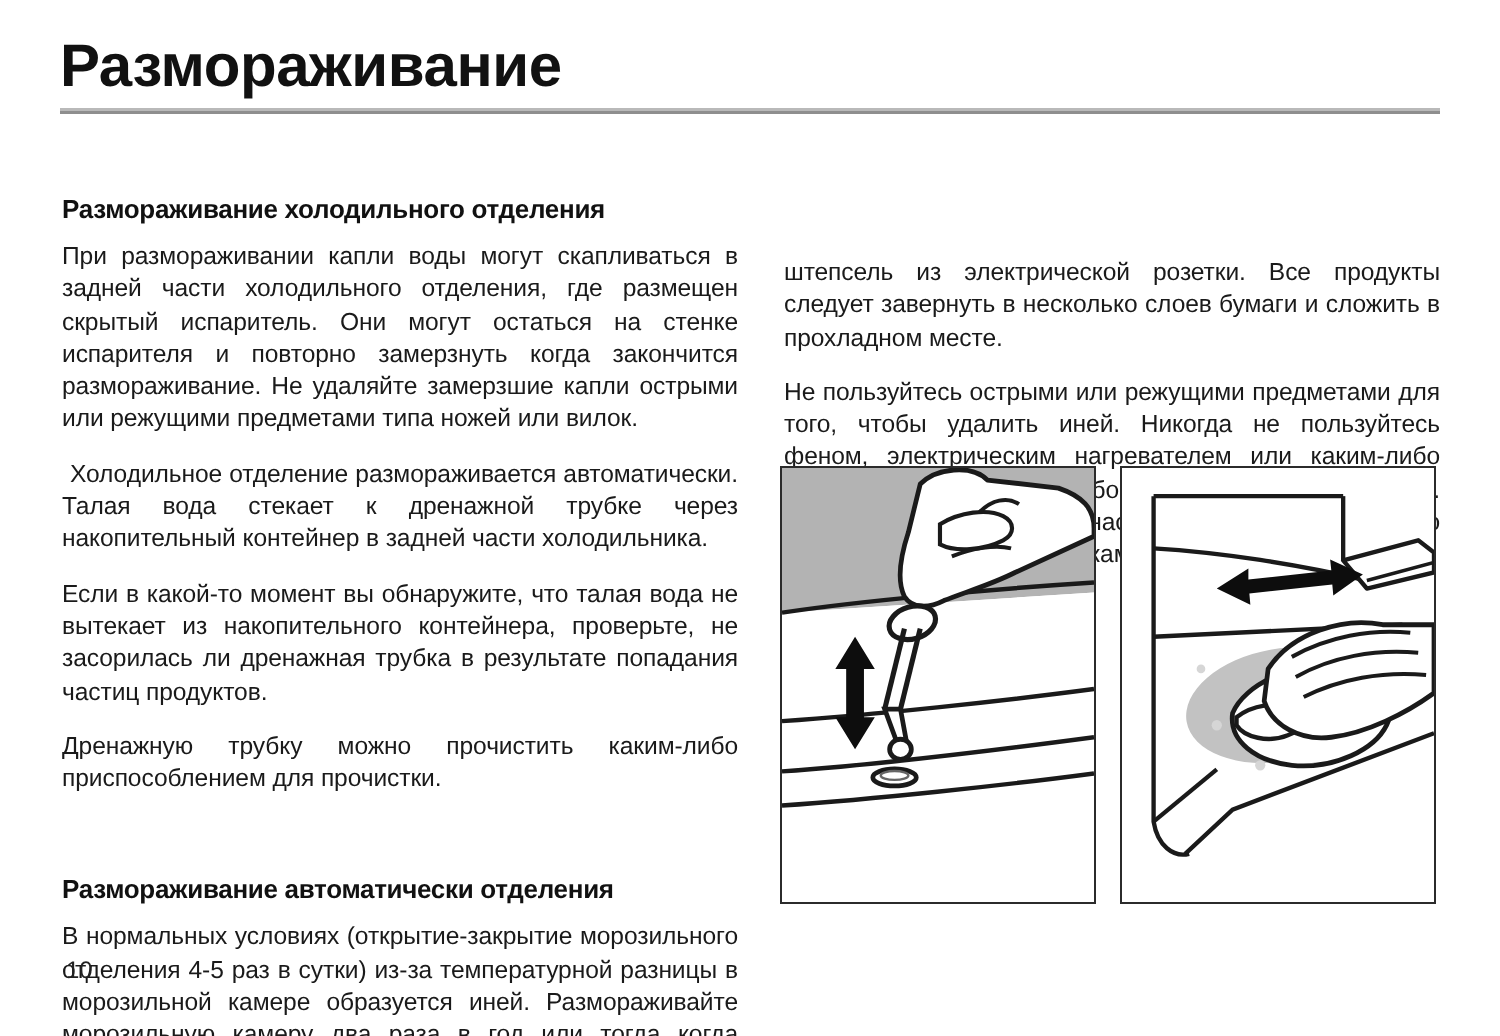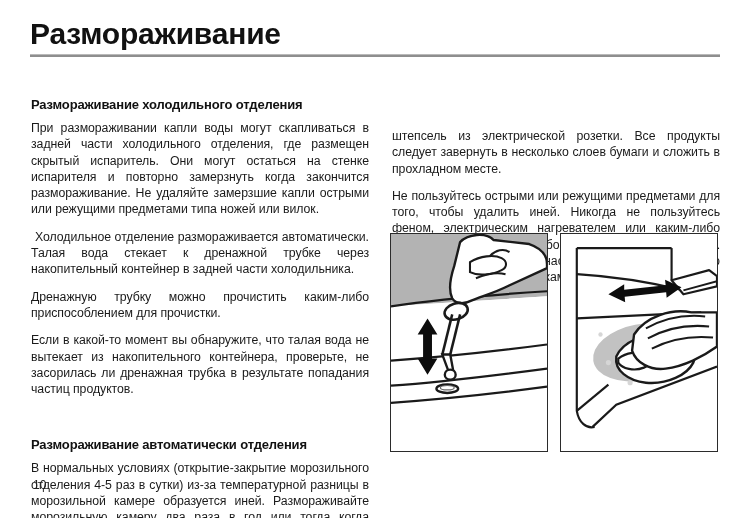--- a/index.html
+++ b/index.html
@@ -121,22 +121,22 @@
 
   <div class="page-title">Размораживание</div>
   <div class="title-rule"></div>
 
   <div class="col-left">
 
     <div class="sec-head">Размораживание холодильного отделения</div>
 
     <p class="para">При размораживании капли воды могут скапливаться в задней части холодильного отделения, где размещен скрытый испаритель. Они могут остаться  на стенке испарителя и повторно замерзнуть когда закончится размораживание. Не удаляйте замерзшие капли острыми или режущими предметами типа ножей или вилок.</p>
     <p class="para lead">Холодильное отделение размораживается автоматически. Талая вода стекает к дренажной трубке через накопительный контейнер в задней части холодильника.</p>
+    <p class="para">Если в какой-то момент вы обнаружите, что талая вода не вытекает из накопительного контейнера, проверьте, не засорилась ли дренажная трубка в результате  попадания частиц продуктов.</p>
     <p class="para">Дренажную трубку можно прочистить каким-либо приспособлением для прочистки.</p>
-    <p class="para">Если в какой-то момент вы обнаружите, что талая вода не вытекает из накопительного контейнера, проверьте, не засорилась ли дренажная трубка в результате  попадания частиц продуктов.</p>
 
     <div class="gap-lg"></div>
 
     <div class="sec-head">Размораживание автоматически отделения</div>
 
     <p class="para">В нормальных условиях (открытие-закрытие морозильного отделения 4-5 раз в сутки) из-за температурной разницы в  морозильной камере образуется иней. Размораживайте морозильную камеру два раза в год или тогда когда накопится слой инея толщиной до 7 мм. Чтобы начать размораживание, выключите холодильник из сети, вытащив</p>
   </div>
 
   <div class="col-right">
     <p class="para">штепсель из электрической розетки. Все продукты следует завернуть в несколько слоев бумаги и сложить в прохладном месте.</p>

